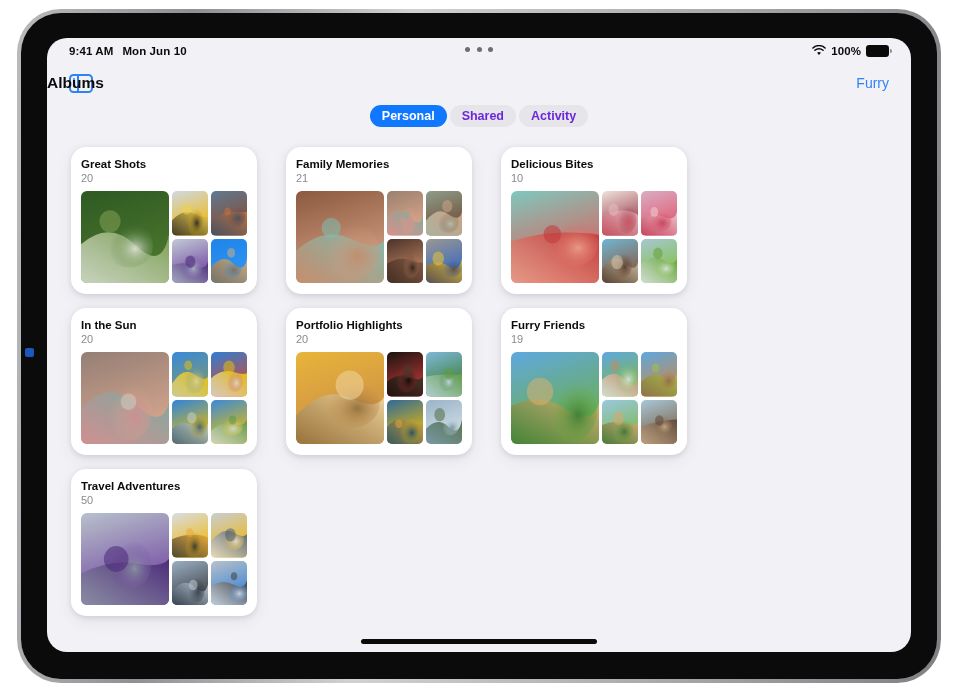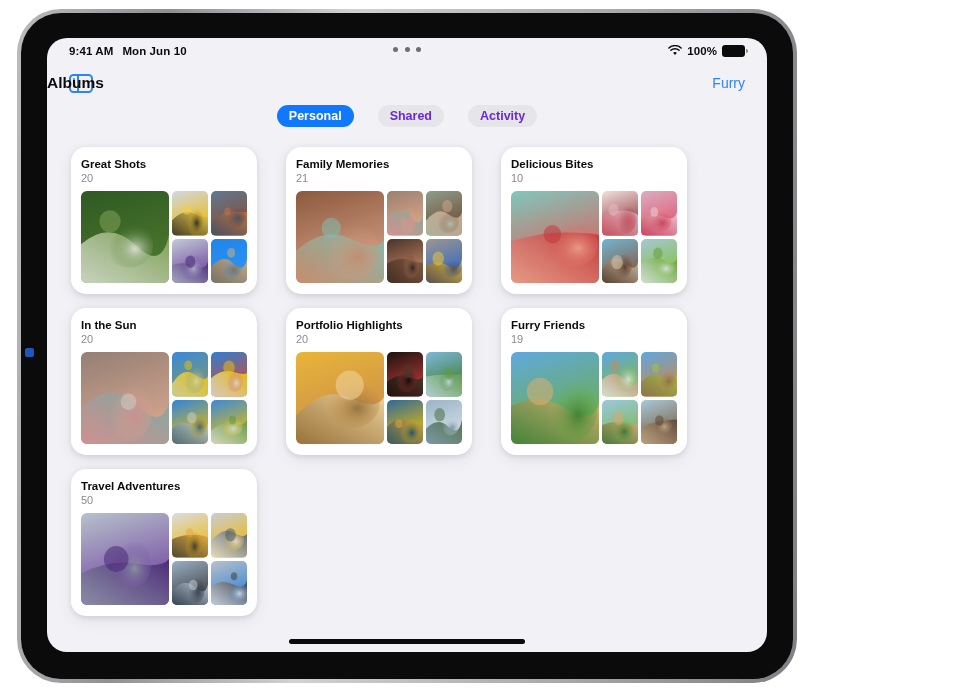--- a/index.html
+++ b/index.html
@@ -10,21 +10,21 @@
     overflow: hidden;
     background: #ffffff;
     font-family: "Liberation Sans", sans-serif;
   }
 
   
   #device-frame {
     position: absolute;
     left: 17px;
     top: 9px;
-    width: 780px;
+    width: 924px;
     height: 674px;
     border-radius: 44px;
     background: linear-gradient(95deg, #b9bbbd 0%, #8e9093 18%, #cfd1d3 40%, #a9abad 70%, #7e8083 100%);
     padding: 4px;
   }
 
   #device-bezel {
     position: relative;
     width: 100%;
     height: 100%;
@@ -148,21 +148,21 @@
     color: #2f83f7;
     cursor: pointer;
     background: none; border: none;
     font-family: inherit;
   }
 
   
   #tab-bar {
     display: flex;
     justify-content: center;
-    gap: 24px;
+    gap: 3px;
     margin-top: 3px;
   }
   .tab-pill {
     height: 22px;
     padding: 0 12px;
     border-radius: 11px;
     background: #e6e5ea;
     color: #6d28d9;
     font-size: 12.5px;
     font-weight: bold;

